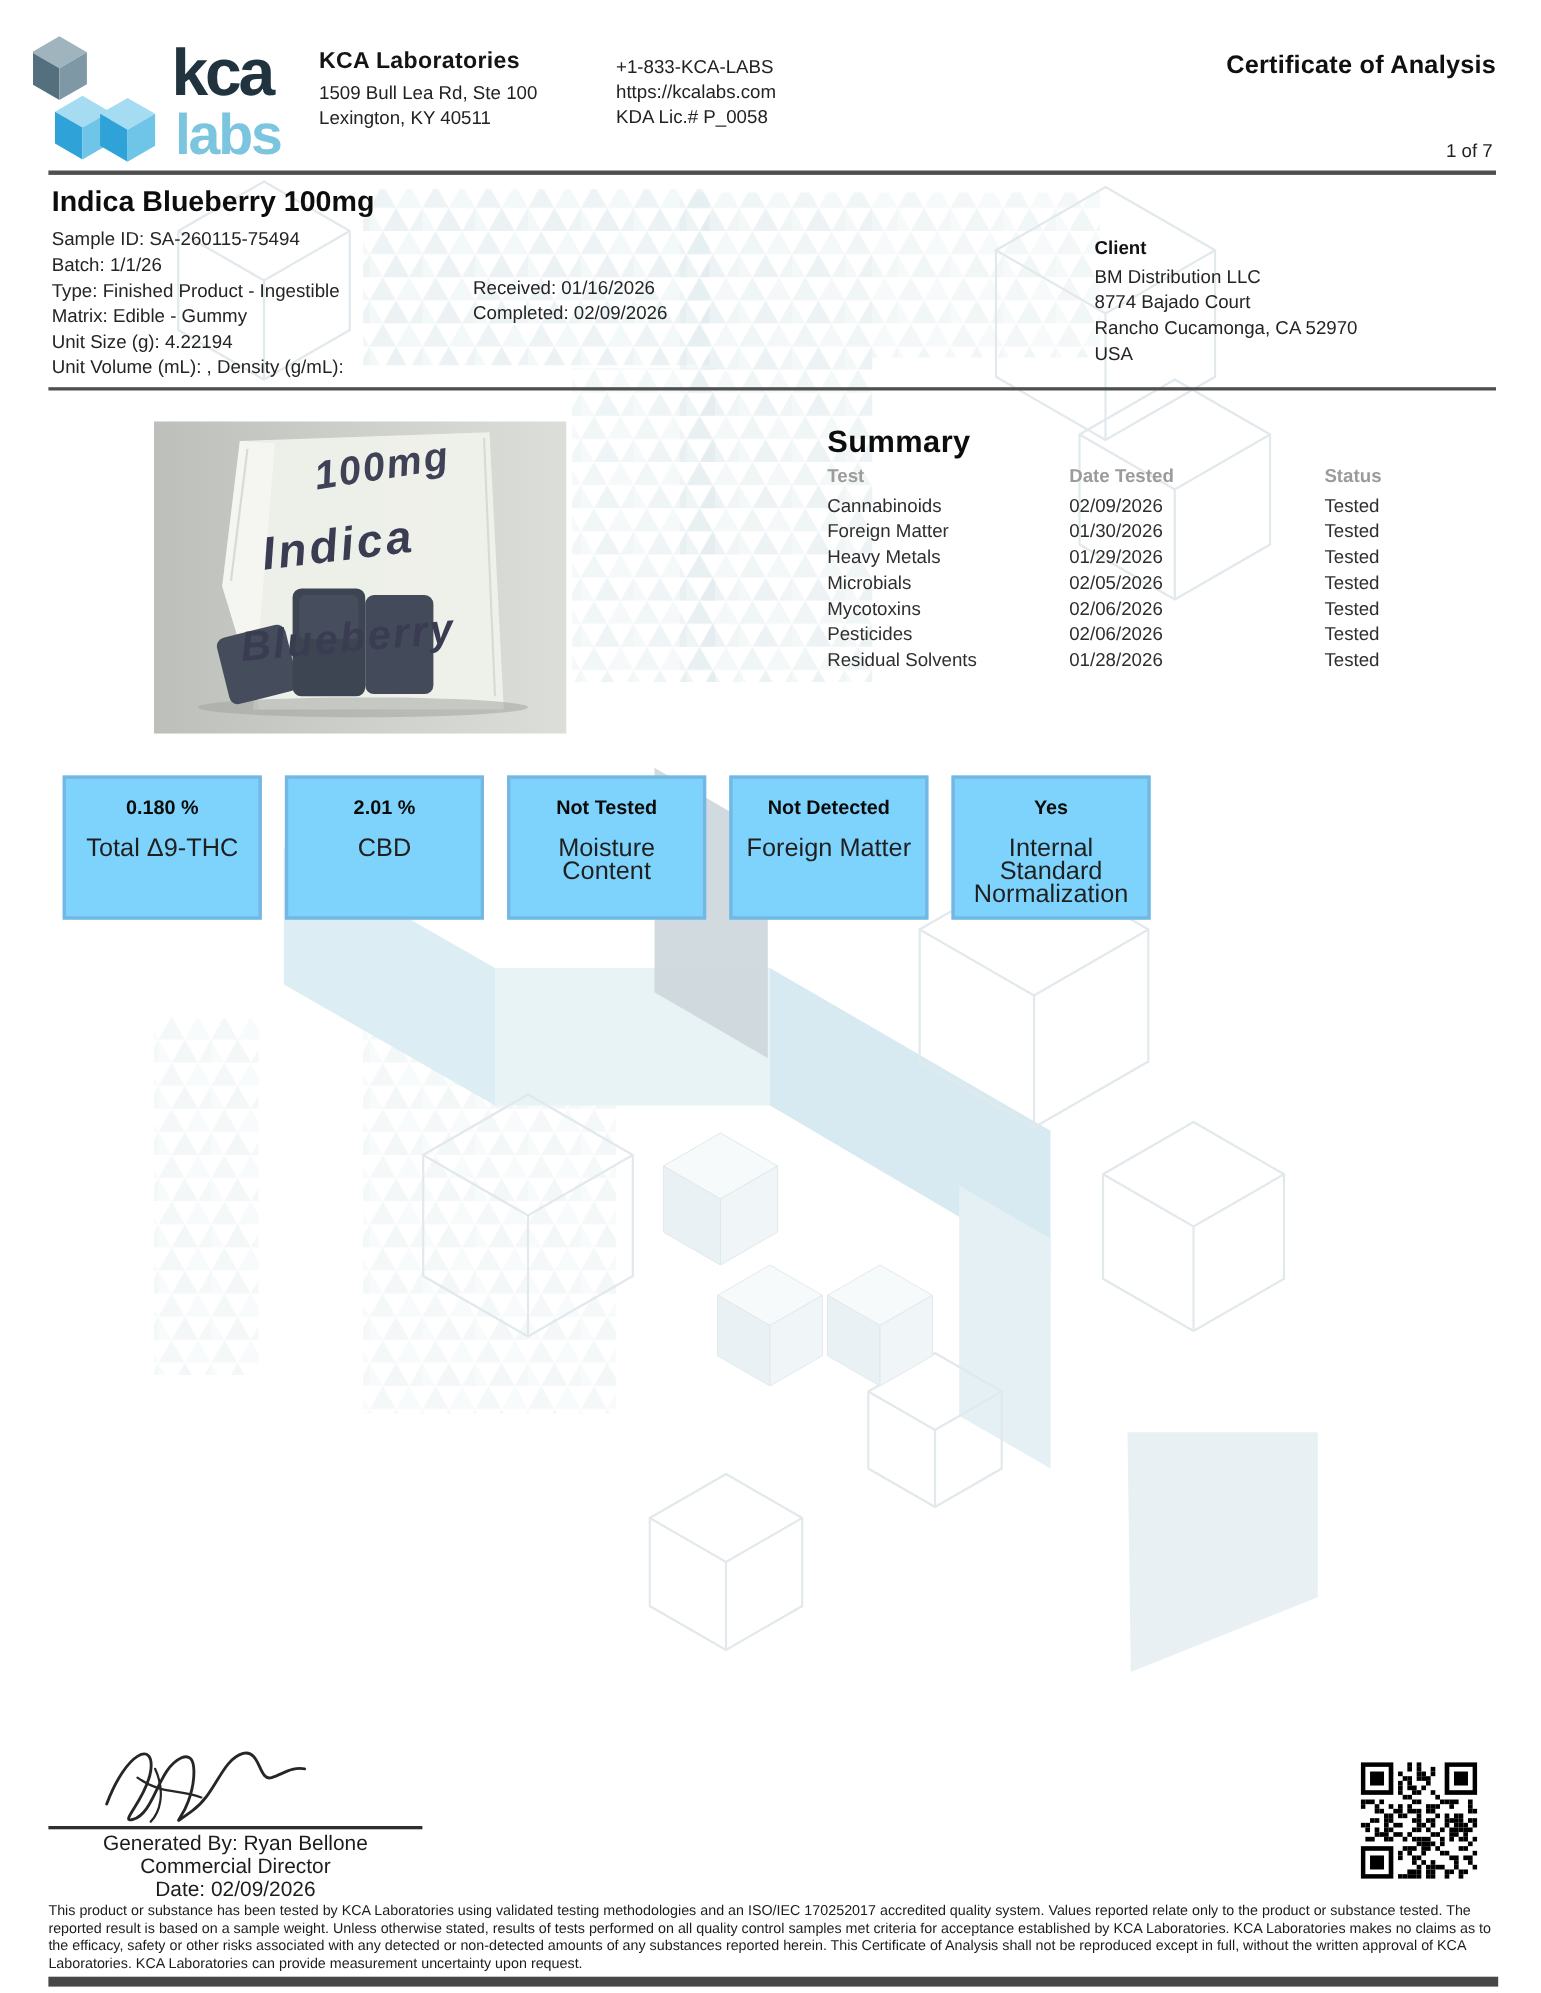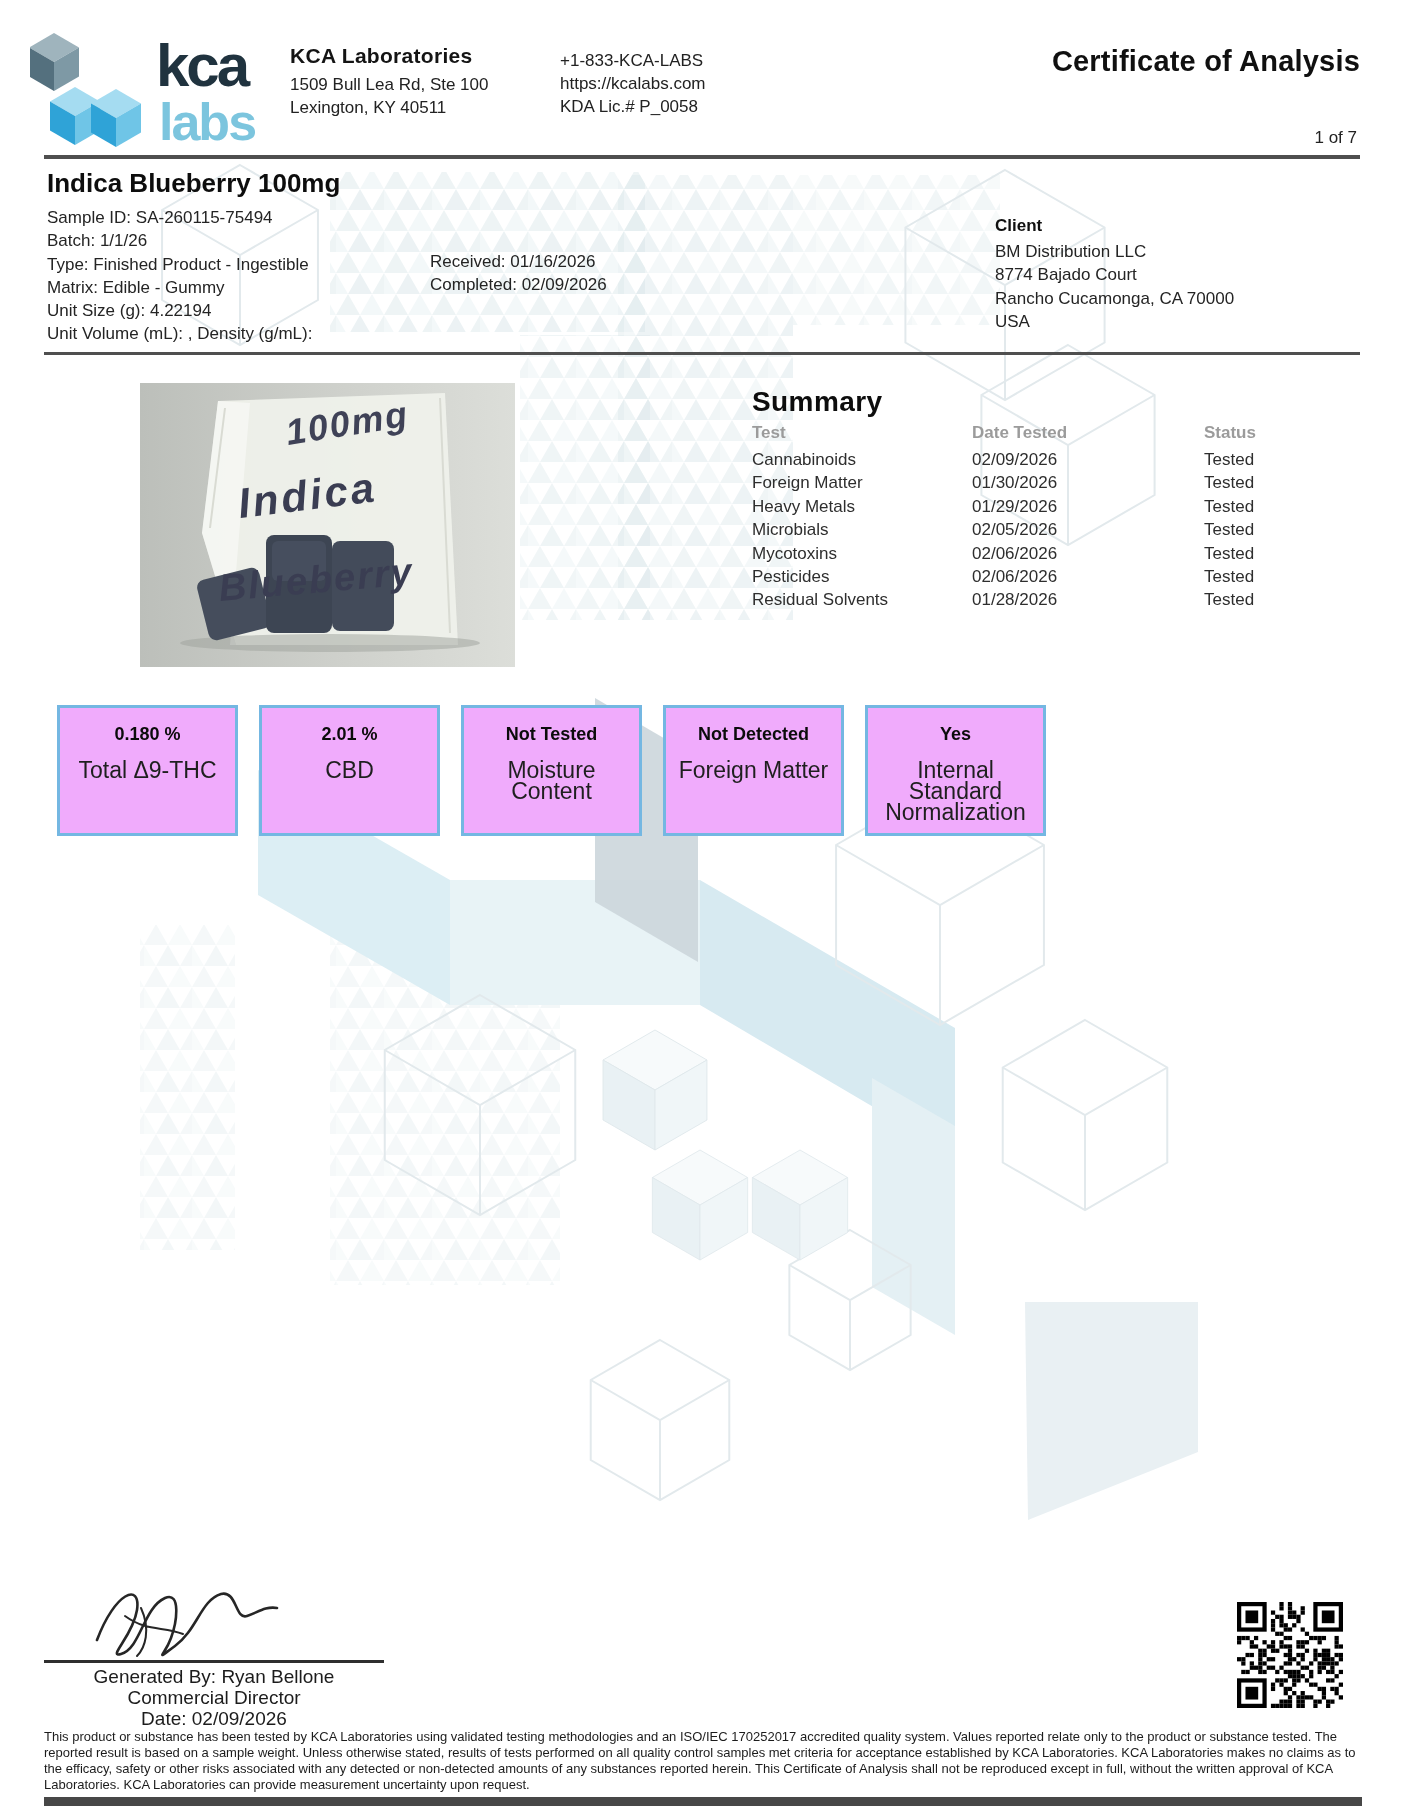--- a/index.html
+++ b/index.html
@@ -6,39 +6,39 @@
   .page{position:relative;width:1401px;height:1812px;background:#ffffff;overflow:hidden;
         font-family:"Liberation Sans","DejaVu Sans",sans-serif;color:#2d2d2d;margin:0 auto;}
   .abs{position:absolute;}
   .z{z-index:2;}
   #watermark{position:absolute;left:0;top:0;z-index:0;}
 
   
   .lab-name{font-size:21px;font-weight:bold;color:#141414;letter-spacing:.3px;margin-bottom:5px;}
   .lab-line{font-size:17px;line-height:23px;color:#222;}
   .contact-line{font-size:17px;line-height:23px;color:#222;}
-  .cert-title{font-size:29px;font-weight:bold;color:#101010;letter-spacing:.2px;text-align:right;}
+  .cert-title{font-size:23px;font-weight:bold;color:#101010;letter-spacing:.2px;text-align:right;}
   .page-ind{font-size:17px;color:#222;}
   .rule{background:#4f4f4f;}
 
   
   .prod-title{font-size:26px;font-weight:bold;color:#0d0d0d;}
   .detail-line{font-size:17px;line-height:23.3px;color:#242424;}
   .client-head{font-size:17px;font-weight:bold;color:#111;margin-bottom:4px;}
 
   
   .sum-head{font-size:28px;font-weight:bold;color:#0d0d0d;letter-spacing:.4px;}
   .sum-table{display:grid;grid-template-columns:220px 232px 130px;}
   .sum-th{font-size:17px;font-weight:bold;color:#9b9b9b;padding-bottom:5px;}
   .sum-td{font-size:17px;color:#2e2e2e;line-height:23.4px;}
 
   
   .results{display:flex;gap:21px;}
   .rbox{width:181px;min-height:100px;box-sizing:border-box;border:3px solid #74b7e2;
-        background:#f0abfc;text-align:center;padding:16px 6px 10px 6px;}
+        background:#7dd3fc;text-align:center;padding:16px 6px 10px 6px;}
   .rval{font-size:18px;font-weight:bold;color:#0b0b0b;}
   .rlab{font-size:23px;color:#1f1f1f;margin-top:15px;line-height:21px;}
 
   
   .sig-line{background:#2f2f2f;height:3px;}
   .sig-text{width:340px;text-align:center;font-size:19px;color:#1c1c1c;line-height:21px;}
   .disclaimer{width:1318px;font-size:13px;line-height:15.9px;color:#1c1c1c;}
   .bottom-bar{background:#474747;}
 </style>
 </head>
@@ -144,21 +144,21 @@
 
   <div class="abs z" style="left:430px;top:250px">
     <div class="detail-line">Received: 01/16/2026</div>
     <div class="detail-line">Completed: 02/09/2026</div>
   </div>
 
   <div class="abs z" style="left:995px;top:216px">
     <div class="client-head">Client</div>
     <div class="detail-line">BM Distribution LLC</div>
     <div class="detail-line">8774 Bajado Court</div>
-    <div class="detail-line">Rancho Cucamonga, CA 70000</div>
+    <div class="detail-line">Rancho Cucamonga, CA 52970</div>
     <div class="detail-line">USA</div>
   </div>
 
   <div class="abs z rule" style="left:44px;top:352px;width:1316px;height:3px"></div>
 
   <svg class="abs z" style="left:140px;top:383px" width="375" height="284" viewBox="0 0 375 284">
     <defs>
       <linearGradient id="phbg" x1="0" y1="0" x2="1" y2="0">
         <stop offset="0" stop-color="#bcbfba"></stop>
         <stop offset=".55" stop-color="#cfd1cc"></stop>

